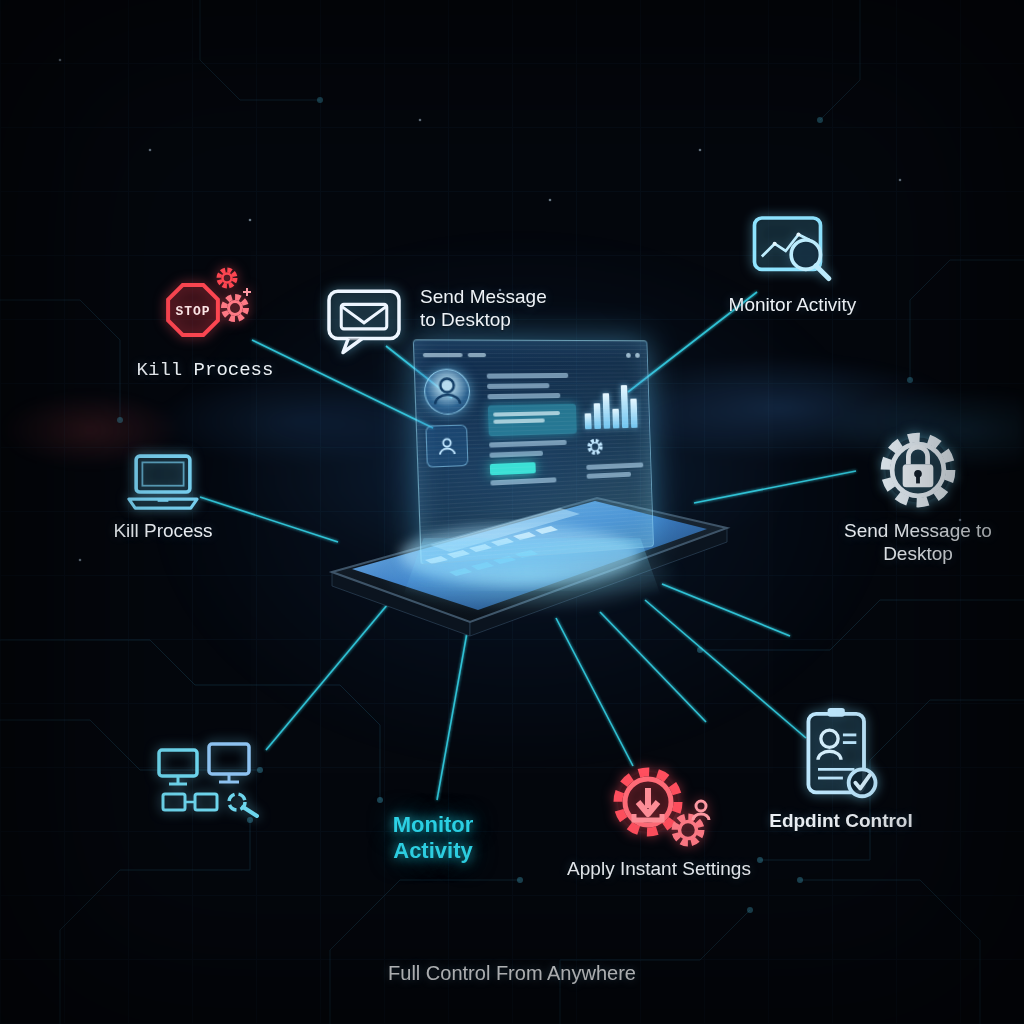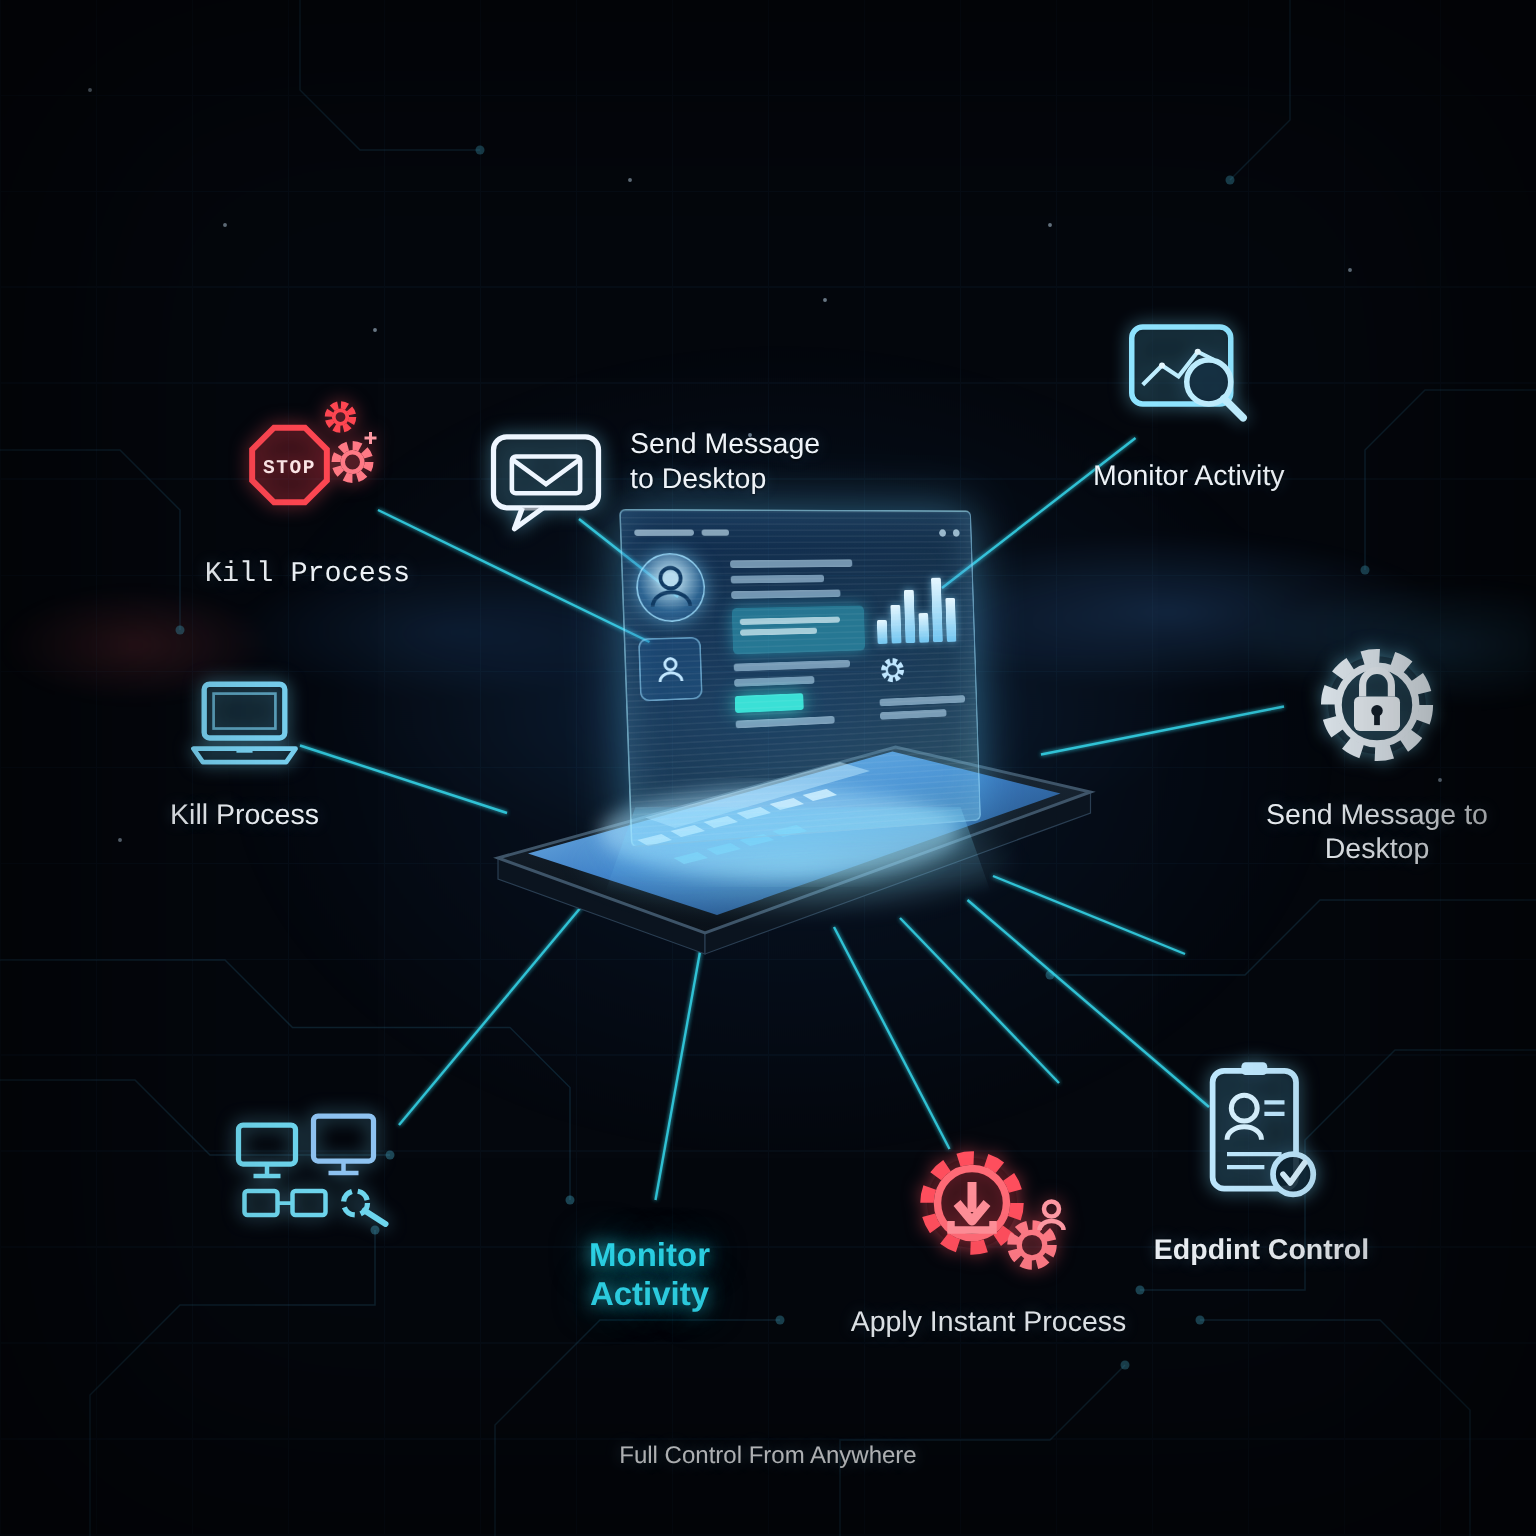--- a/index.html
+++ b/index.html
@@ -32,31 +32,31 @@
     box-shadow:inset 0 0 160px 60px rgba(0,0,0,.55);}
   
   .title{
     position:absolute;top:58px;left:0;right:0;z-index:4;text-align:center;
     font-size:42px;font-weight:700;letter-spacing:2px;color:#8feaff;
     text-shadow:0 0 6px rgba(170,240,255,.9),0 0 22px rgba(60,200,255,.7),
                 0 0 46px rgba(40,170,255,.5),3px 0 0 rgba(130,230,255,.25);
   }
   .footer{
     position:absolute;top:962px;left:0;right:0;z-index:4;text-align:center;
-    font-size:16px;color:#f4f7fa;text-shadow:0 0 10px rgba(140,215,255,.35);
+    font-size:20px;color:#f4f7fa;text-shadow:0 0 10px rgba(140,215,255,.35);
   }
   
   .connectors{position:absolute;inset:0;z-index:1;}
   
   .node{position:absolute;z-index:4;text-align:center;}
   .node .icon{display:inline-block;line-height:0;}
   .node .icon svg{filter:drop-shadow(0 0 6px rgba(120,220,255,.55));}
   .node .icon.red svg{filter:drop-shadow(0 0 6px rgba(255,80,95,.6));}
   .node .label{
-    margin-top:12px;font-size:19px;color:#eef3f8;line-height:1.2;
+    margin-top:0;font-size:19px;color:#eef3f8;line-height:1.2;
     text-shadow:0 1px 2px rgba(0,0,0,.6),0 0 10px rgba(130,210,255,.25);
   }
   .n-kill-top{left:120px;top:260px;width:170px;font-family:Liberation Mono, monospace;}
   .n-msg-top{left:322px;top:282px;width:236px;display:flex;gap:14px;align-items:flex-start;text-align:left;}
   .n-msg-top .label{margin-top:4px;width:132px;}
   .n-monitor-top{left:690px;top:212px;width:205px;}
   .n-kill-left{left:78px;top:450px;width:170px;}
   .n-msg-right{left:828px;top:424px;width:180px;}
   .n-manage{left:108px;top:740px;width:200px;}
   .n-monitor-bottom{left:372px;top:812px;width:122px;}
@@ -377,21 +377,21 @@
         <circle cx="44" cy="44" r="23" fill="none" stroke="#ff6b77" stroke-width="5"></circle>
         <line x1="44" y1="30" x2="44" y2="50" stroke="#ff8f98" stroke-width="6"></line>
         <path d="M34 44 L44 56 L54 44" fill="none" stroke="#ff8f98" stroke-width="6" stroke-linejoin="round"></path>
         <path d="M30 56 v6 h28 v-6" fill="none" stroke="#ff8f98" stroke-width="5"></path>
         <circle cx="84" cy="72" r="13" fill="none" stroke="#ff7a86" stroke-width="7" stroke-dasharray="6.8 3.4"></circle>
         <circle cx="84" cy="72" r="8.5" fill="none" stroke="#ff7a86" stroke-width="3.5"></circle>
         <circle cx="97" cy="48" r="5" fill="none" stroke="#ff9aa4" stroke-width="3"></circle>
         <path d="M89 62 a8 6 0 0 1 16 0" fill="none" stroke="#ff9aa4" stroke-width="3"></path>
       </svg>
     </span>
-    <div class="label">Apply Instant Process</div>
+    <div class="label">Apply Instant Settings</div>
   </div>
 
   <div class="node n-endpoint">
     <span class="icon">
       <svg width="92" height="100" viewBox="0 0 96 104">
         <rect x="14" y="8" width="58" height="82" rx="8" fill="rgba(10,25,40,0.4)" stroke="#bfe9ff" stroke-width="4"></rect>
         <rect x="34" y="2" width="18" height="9" rx="3" fill="#bfe9ff"></rect>
         <circle cx="36" cy="34" r="9" fill="none" stroke="#d8f2ff" stroke-width="3.5"></circle>
         <path d="M24 56 a12 9 0 0 1 24 0" fill="none" stroke="#d8f2ff" stroke-width="3.5"></path>
         <line x1="50" y1="30" x2="64" y2="30" stroke="#bfe9ff" stroke-width="3"></line>

